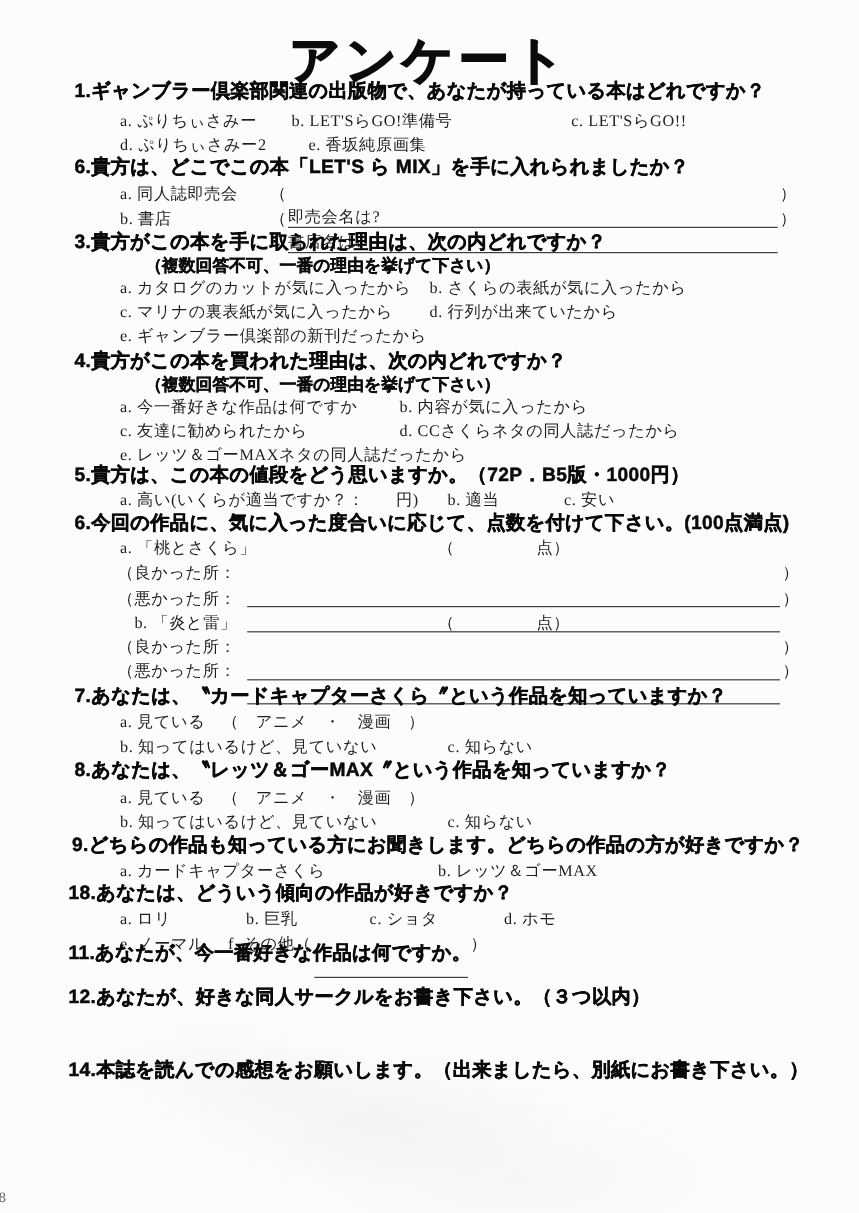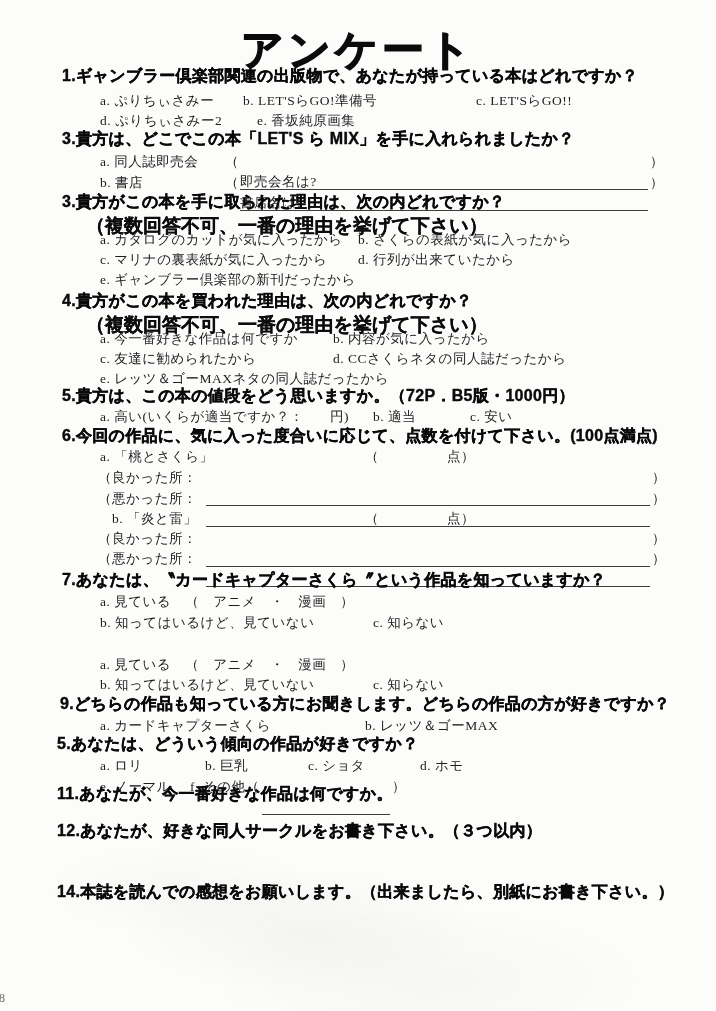--- a/index.html
+++ b/index.html
@@ -29,24 +29,25 @@
   .hq {
     position:absolute;
     font-size:16px; font-weight:800;
     color:#0a0a0a;
     letter-spacing:0.3px;
     -webkit-text-stroke:0.4px #0a0a0a;
     white-space:nowrap;
   }
   .note {
     position:absolute;
-    font-size:19px; font-weight:800;
+    font-size:14px; font-weight:800;
     color:#0d0d0d;
     -webkit-text-stroke:0.3px #0d0d0d;
     white-space:nowrap;
+    margin-left:35px;
   }
   .opt {
     position:absolute;
     font-size:13.5px; font-weight:400;
     color:#1d1d1d;
     font-family:"Liberation Serif", serif;
     white-space:nowrap;
     letter-spacing:0.5px;
   }
   .blank {
@@ -76,21 +77,21 @@
   <div class="row" style="top:92px">
     <span class="opt" style="left:100px">a. ぷりちぃさみー</span>
     <span class="opt" style="left:243px">b. LET'SらGO!準備号</span>
     <span class="opt" style="left:476px">c. LET'SらGO!!</span>
   </div>
   <div class="row" style="top:112px">
     <span class="opt" style="left:100px">d. ぷりちぃさみー2</span>
     <span class="opt" style="left:257px">e. 香坂純原画集</span>
   </div>
 
-  <div class="hq" style="top:129px; left:62px">3.貴方は、どこでこの本「LET'S ら MIX」を手に入れられましたか？</div>
+  <div class="hq" style="top:129px; left:62px">6.貴方は、どこでこの本「LET'S ら MIX」を手に入れられましたか？</div>
   <div class="row" style="top:153px">
     <span class="opt" style="left:100px">a. 同人誌即売会</span>
     <span class="opt" style="left:225px">（</span>
     <span class="blank" style="left:240px; top:0; width:408px"><span class="opt">即売会名は?</span></span>
     <span class="opt" style="left:650px">）</span>
   </div>
   <div class="row" style="top:174px">
     <span class="opt" style="left:100px">b. 書店</span>
     <span class="opt" style="left:225px">（</span>
     <span class="blank" style="left:240px; top:0; width:408px"><span class="opt">書店名は?</span></span>
@@ -167,35 +168,36 @@
 
   <div class="hq" style="top:570px; left:62px">7.あなたは、〝カードキャプターさくら〞という作品を知っていますか？</div>
   <div class="row" style="top:593px">
     <span class="opt" style="left:100px">a. 見ている　（　アニメ　・　漫画　）</span>
   </div>
   <div class="row" style="top:614px">
     <span class="opt" style="left:100px">b. 知ってはいるけど、見ていない</span>
     <span class="opt" style="left:373px">c. 知らない</span>
   </div>
 
+  <div class="hq" style="top:632px; left:62px">8.あなたは、〝レッツ＆ゴーMAX〞という作品を知っていますか？</div>
   <div class="row" style="top:656px">
     <span class="opt" style="left:100px">a. 見ている　（　アニメ　・　漫画　）</span>
   </div>
   <div class="row" style="top:676px">
     <span class="opt" style="left:100px">b. 知ってはいるけど、見ていない</span>
     <span class="opt" style="left:373px">c. 知らない</span>
   </div>
 
   <div class="hq" style="top:694px; left:60px">9.どちらの作品も知っている方にお聞きします。どちらの作品の方が好きですか？</div>
   <div class="row" style="top:717px">
     <span class="opt" style="left:100px">a. カードキャプターさくら</span>
     <span class="opt" style="left:365px">b. レッツ＆ゴーMAX</span>
   </div>
 
-  <div class="hq" style="top:734px; left:57px">5.あなたは、どういう傾向の作品が好きですか？</div>
+  <div class="hq" style="top:734px; left:57px">18.あなたは、どういう傾向の作品が好きですか？</div>
   <div class="row" style="top:757px">
     <span class="opt" style="left:100px">a. ロリ</span>
     <span class="opt" style="left:205px">b. 巨乳</span>
     <span class="opt" style="left:308px">c. ショタ</span>
     <span class="opt" style="left:420px">d. ホモ</span>
   </div>
   <div class="row" style="top:778px">
     <span class="opt" style="left:100px">e. ノーマル</span>
     <span class="opt" style="left:190px">f. その他（</span>
     <span class="blank" style="left:262px; top:0; width:128px"></span>

